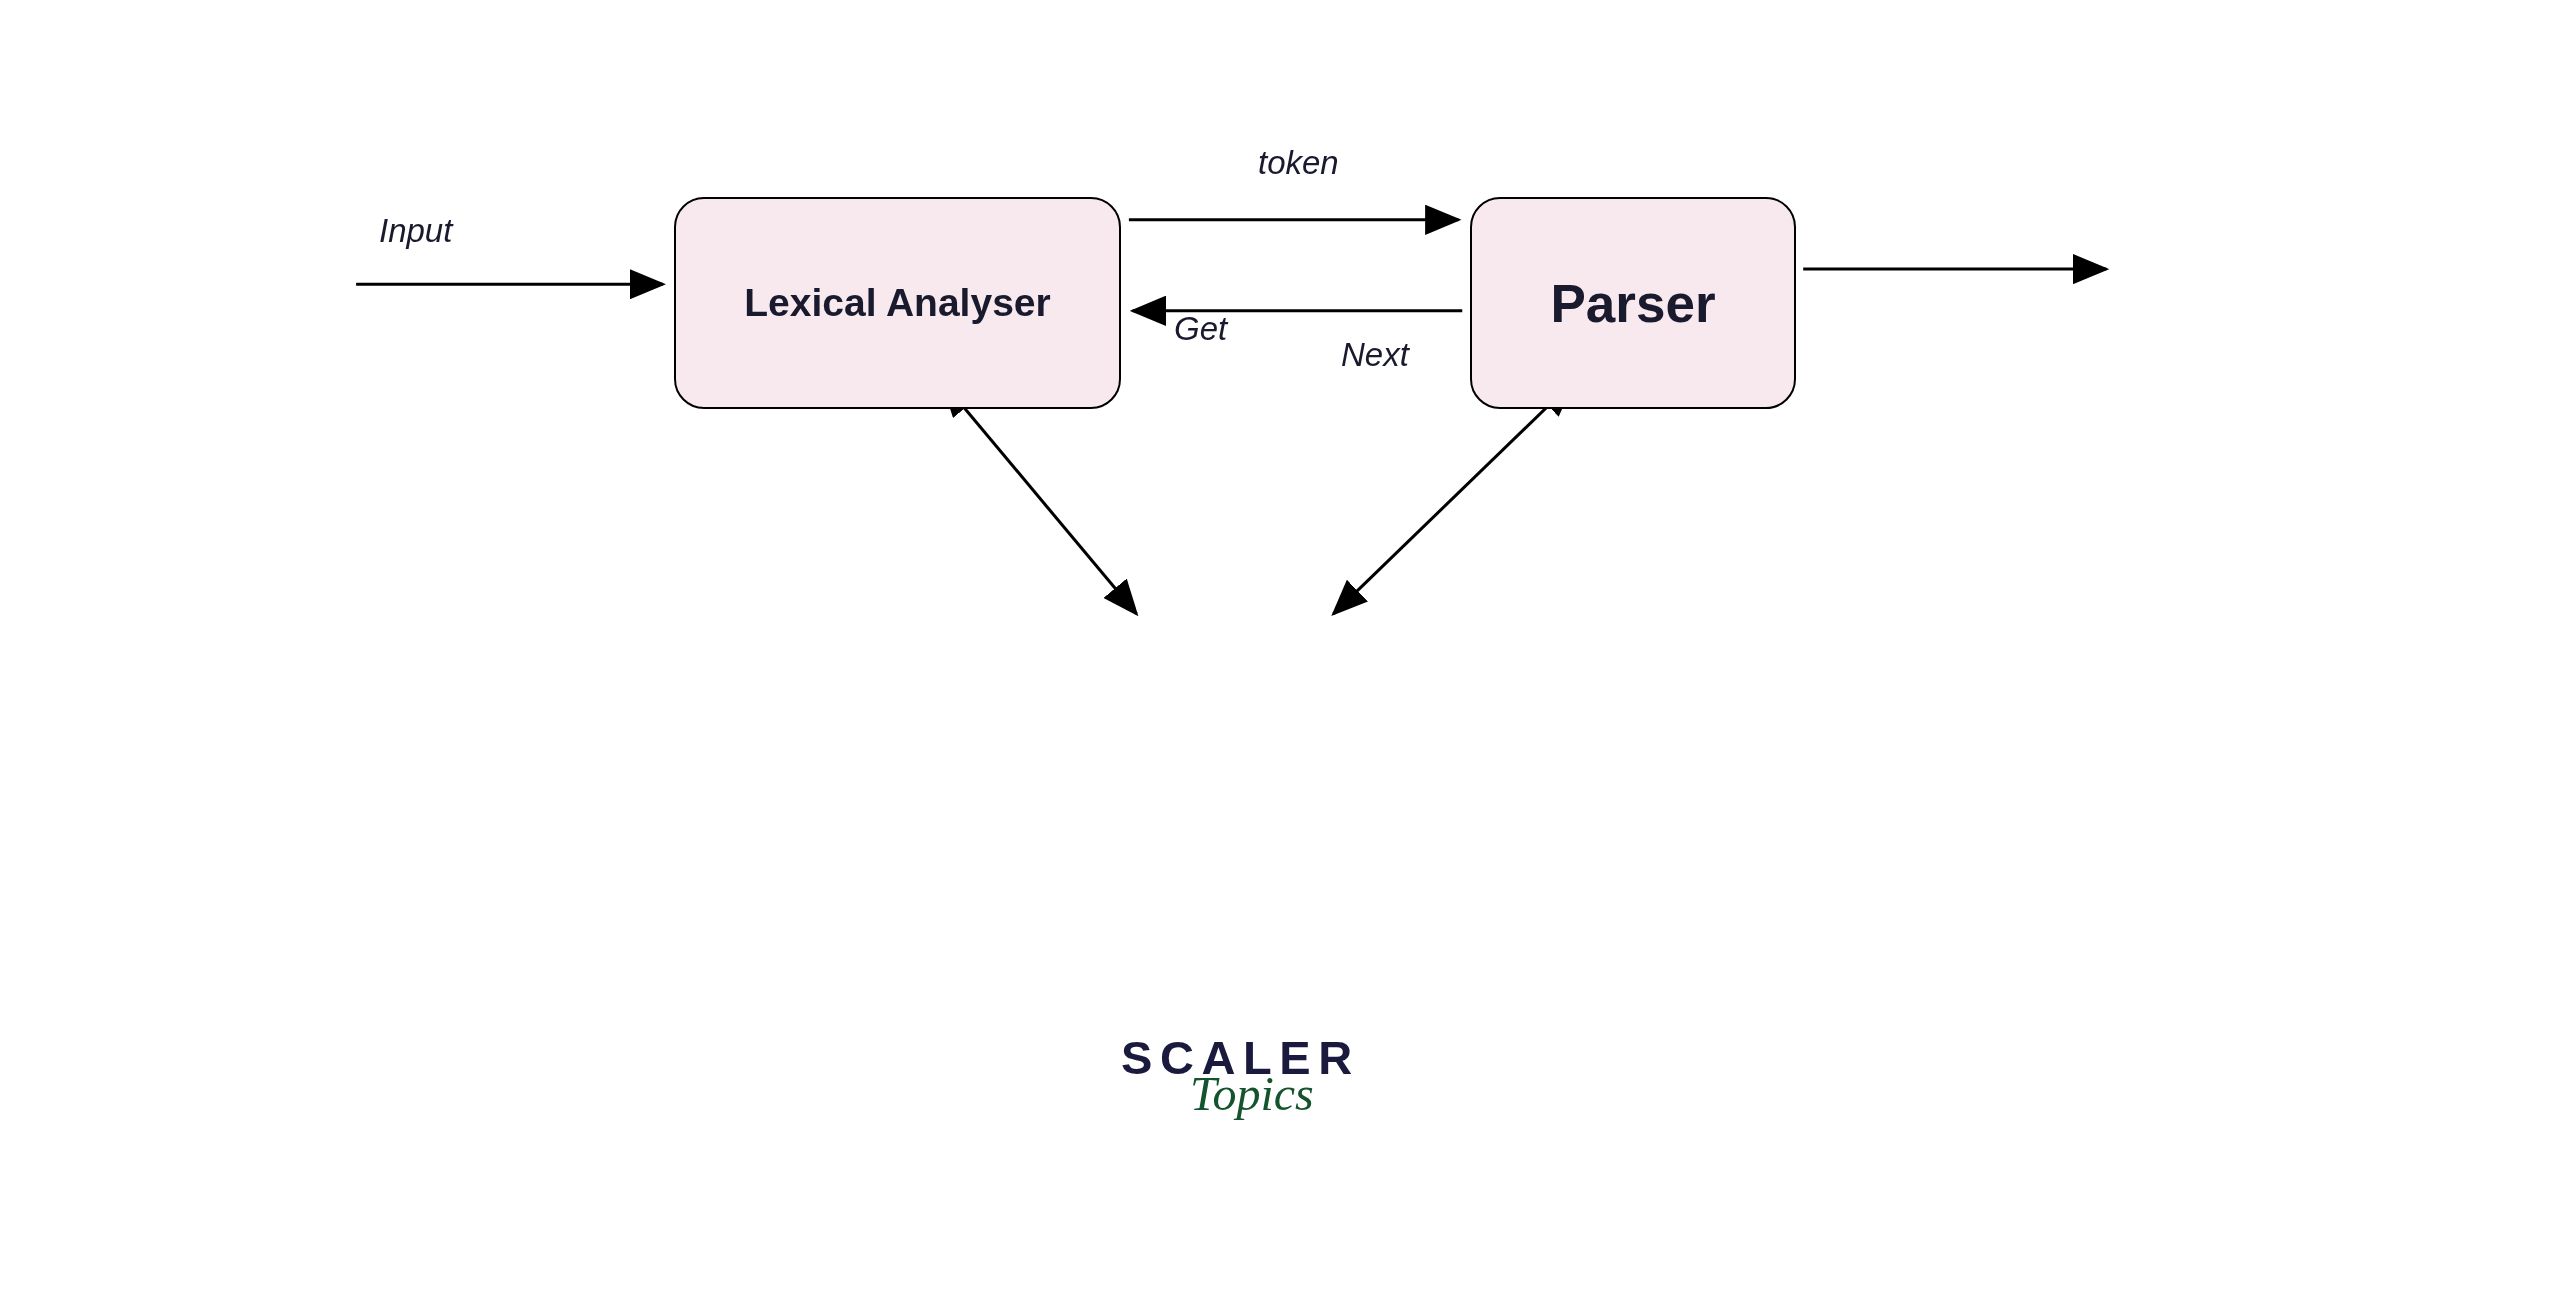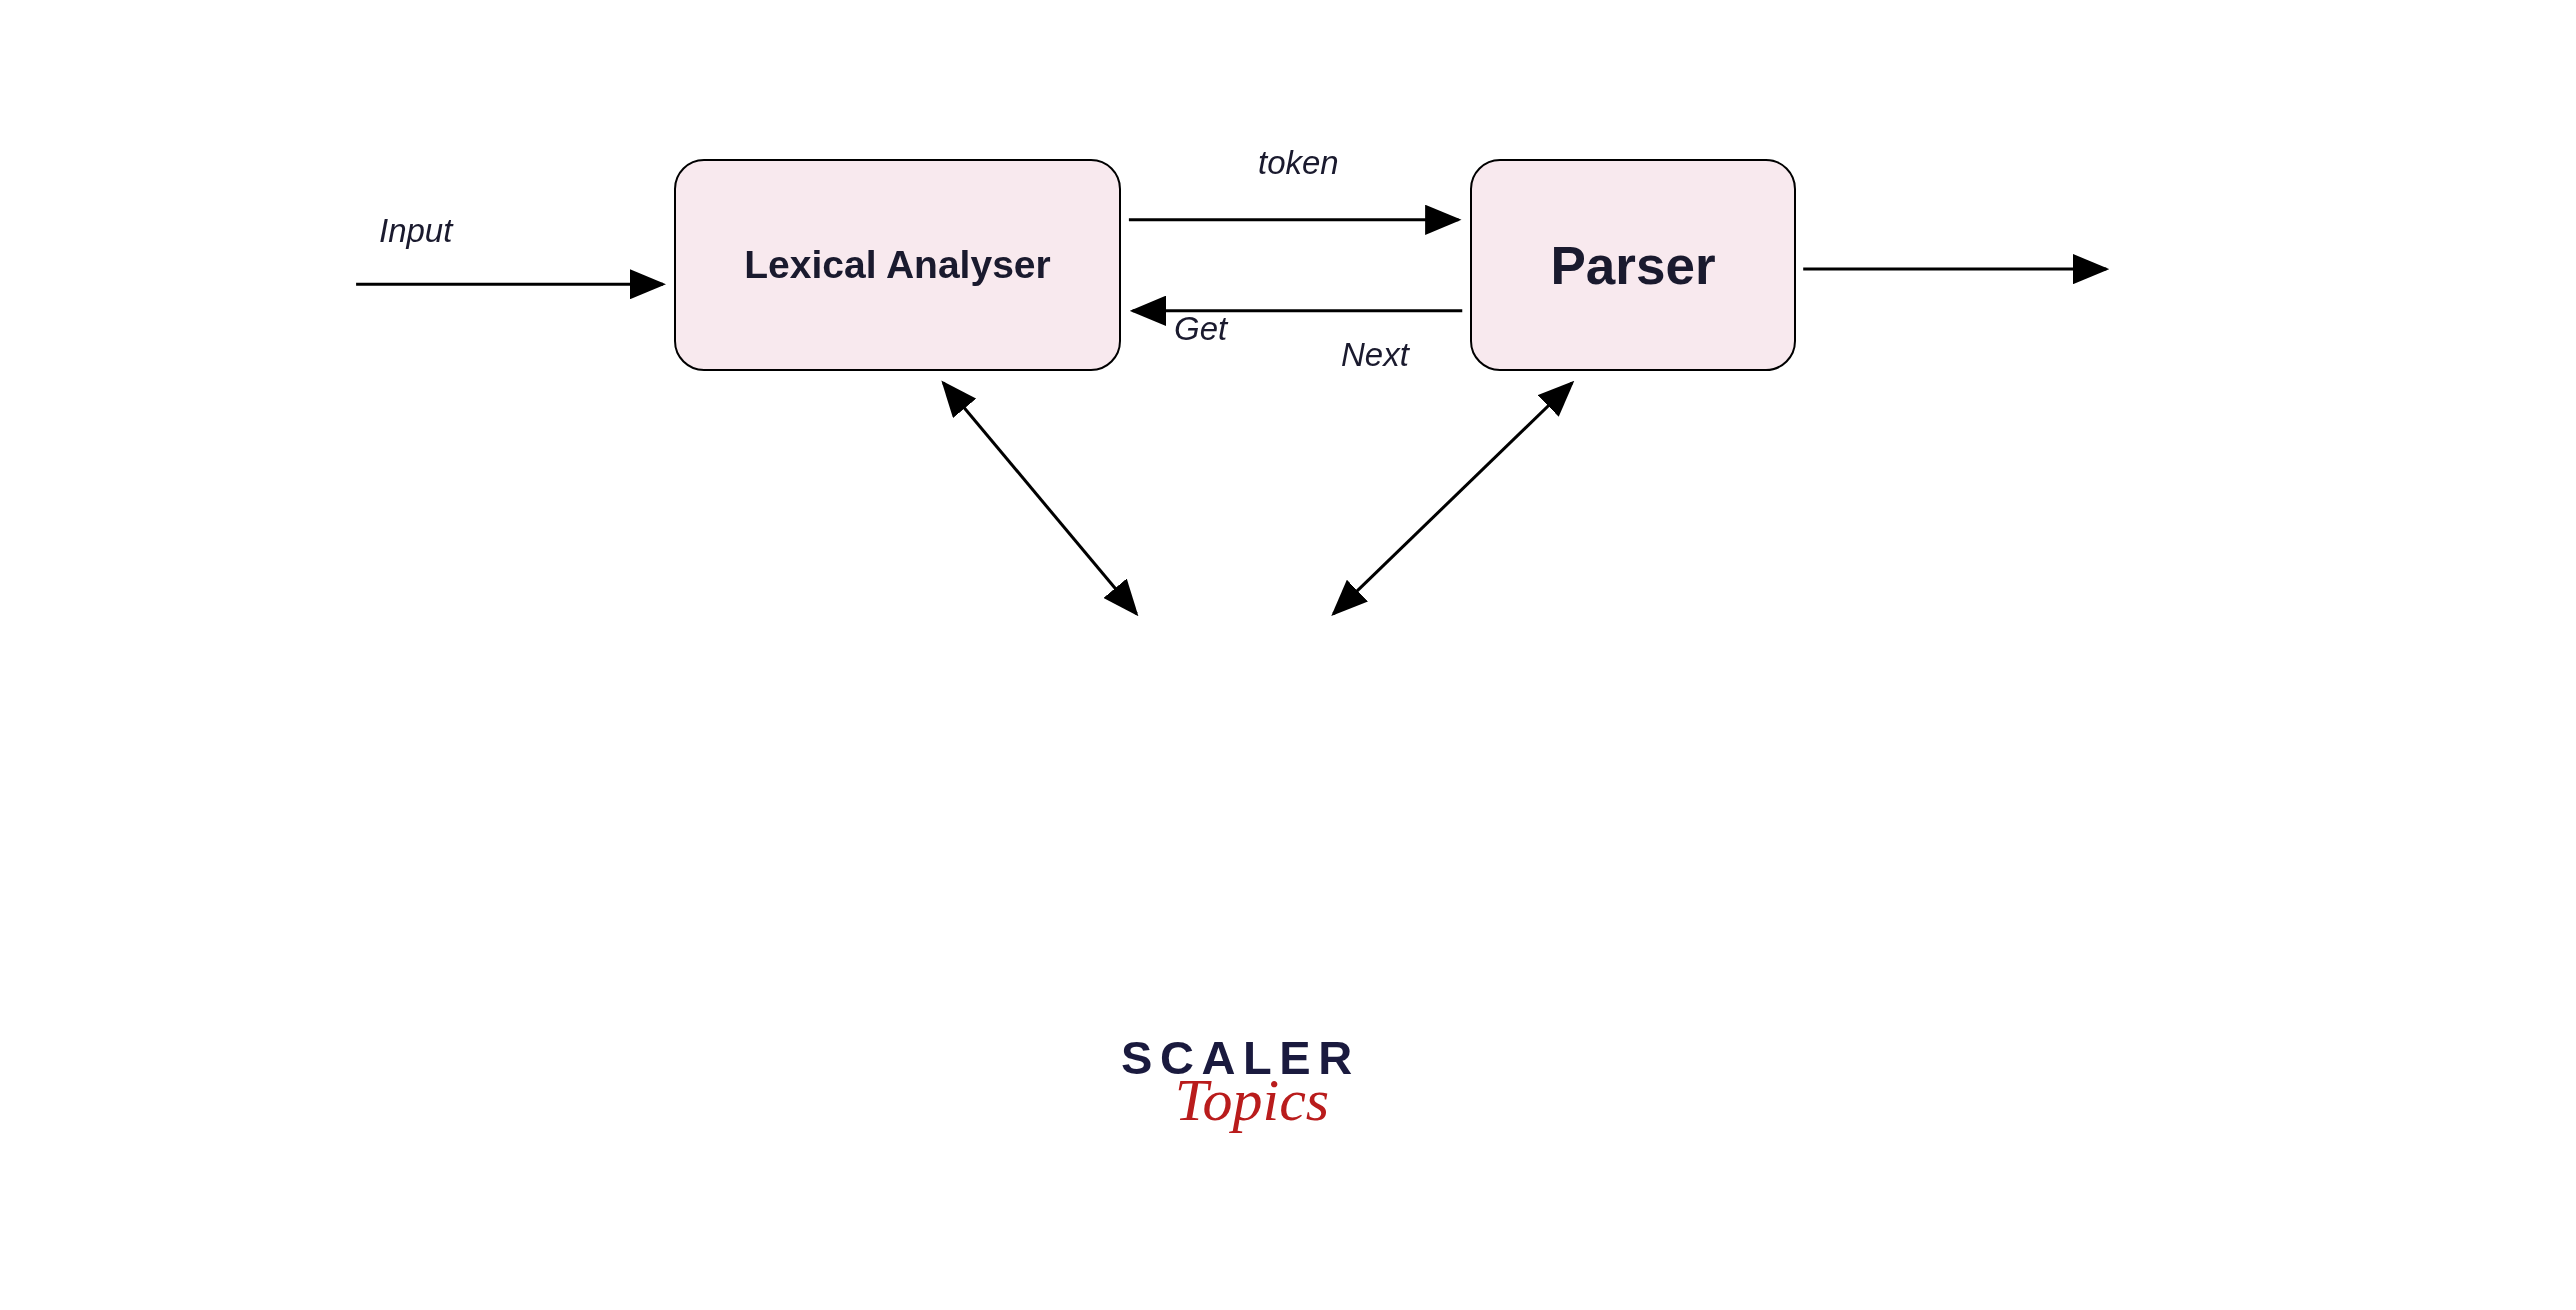--- a/index.html
+++ b/index.html
@@ -27,20 +27,21 @@
     .box {
       position: absolute;
       background: #f8e9ee;
       border: 2.3px solid #000;
       border-radius: 30px;
       display: flex;
       align-items: center;
       justify-content: center;
       font-weight: 700;
       color: #1a1a2e;
+      margin-top: 38px;
     }
     
     .box-lexical {
       left: 674px;
       top: 159px;
       width: 447px;
       height: 212px;
       font-size: 39px;
     }
     
@@ -98,22 +99,22 @@
     
     .logo-scaler {
       font-size: 47px;
       font-weight: 900;
       color: #1a1a3e;
       letter-spacing: 7.6px;
       font-family: Liberation Sans, sans-serif;
     }
     
     .logo-topics {
-      font-size: 60px;
-      color: #b91c1c;
+      font-size: 48px;
+      color: #14532d;
       font-family: 'Brush Script MT', cursive;
       font-style: italic;
       margin-top: -19px;
       margin-left: 23px;
       font-weight: 500;
     }
     
     svg.arrows {
       position: absolute;
       top: 0;

